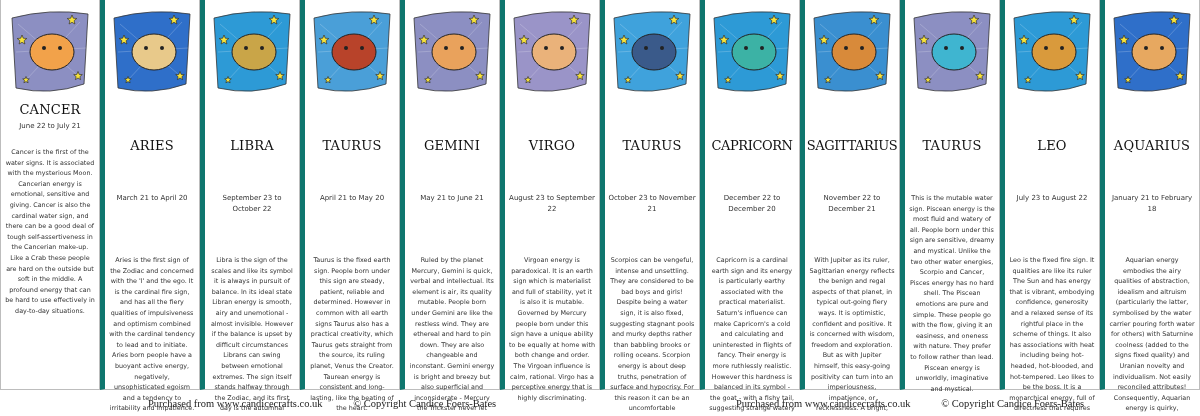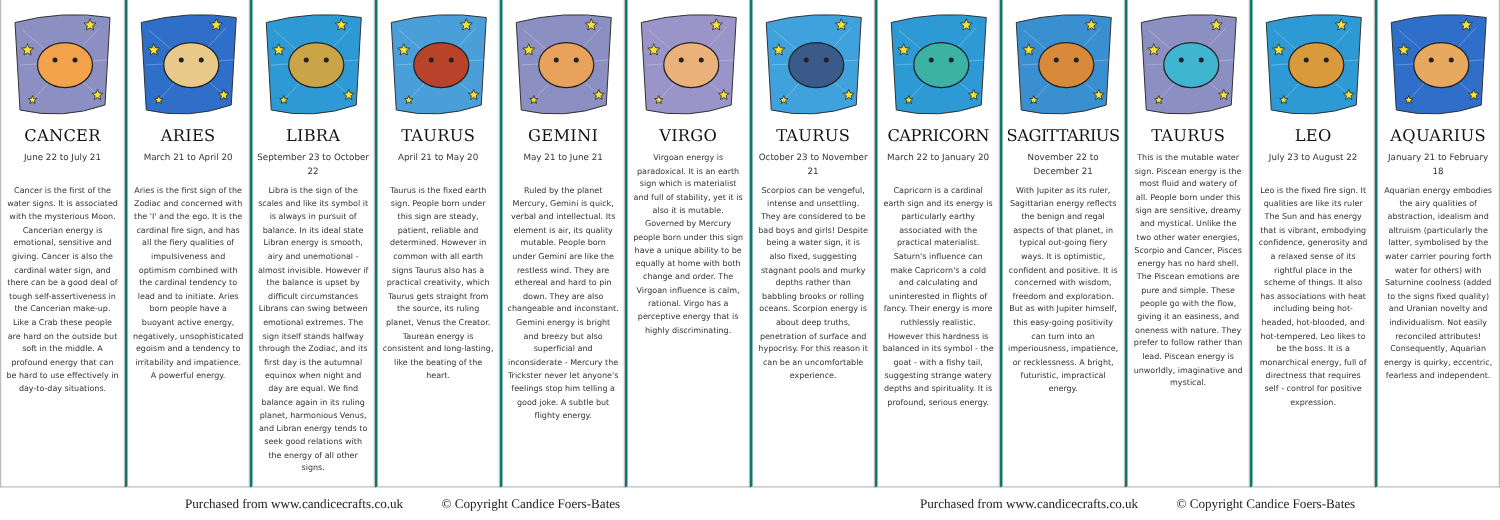--- a/index.html
+++ b/index.html
@@ -3,21 +3,21 @@
 <meta charset="utf-8">
 <style>
   * { box-sizing: border-box; margin: 0; padding: 0; }
   html, body { width: 1200px; height: 416px; background: #ffffff; overflow: hidden; }
   body { font-family: "DejaVu Sans", sans-serif; color: #222; position: relative; }
   .sheet { position: absolute; left: 0; top: 0; width: 1200px; height: 392px; display: flex; }
   .card {
     width: 100px; height: 390px; border: 1px solid #bdbdbd; border-top: none;
     position: relative; background: #fff; display: flex; flex-direction: column; align-items: center;
   }
-  .card + .card { border-left: 2px solid #0f766e; }
+  .card + .card { border-left: 5px solid #0f766e; gap: 36px; }
   .art { width: 88px; height: 96px; margin-top: 4px; position: relative; }
   .art svg { width: 100%; height: 100%; display: block; }
   .title {
     font-family: "DejaVu Serif", serif; font-size: 13px; letter-spacing: 0.2px;
     margin-top: 1px; line-height: 18px; white-space: nowrap; color: #111;
   }
   .title.small { font-size: 13px; letter-spacing: -0.4px; }
   .dates { font-size: 7px; line-height: 11px; text-align: center; color: #333; margin-top: 2px; min-height: 24px; padding: 0 3px; }
   .body { font-size: 6.4px; line-height: 10.6px; text-align: center; color: #333; padding: 0 4px; margin-top: 2px; }
   .footer {
@@ -130,20 +130,21 @@
           <ellipse cx="46" cy="48" rx="22" ry="18" fill="#eab27a" stroke="#222" stroke-width="1"></ellipse>
           <circle cx="38" cy="44" r="2" fill="#222"></circle>
           <circle cx="54" cy="44" r="2" fill="#222"></circle>
           <polygon points="16.0,31.0 17.3,34.2 20.8,34.5 18.1,36.7 18.9,40.0 16.0,38.3 13.1,40.0 13.9,36.7 11.2,34.5 14.7,34.2 " fill="#f7e23a" stroke="#222" stroke-width="0.6"></polygon>
           <polygon points="66.0,11.0 67.3,14.2 70.8,14.5 68.1,16.7 68.9,20.0 66.0,18.3 63.1,20.0 63.9,16.7 61.2,14.5 64.7,14.2 " fill="#f7e23a" stroke="#222" stroke-width="0.6"></polygon>
           <polygon points="72.0,67.5 73.2,70.4 76.3,70.6 73.9,72.6 74.6,75.6 72.0,74.0 69.4,75.6 70.1,72.6 67.7,70.6 70.8,70.4 " fill="#f7e23a" stroke="#222" stroke-width="0.6"></polygon>
           <polygon points="20.0,72.5 20.9,74.7 23.3,74.9 21.5,76.5 22.1,78.8 20.0,77.6 17.9,78.8 18.5,76.5 16.7,74.9 19.1,74.7 " fill="#f7e23a" stroke="#222" stroke-width="0.6"></polygon>
         </svg>
       </div>
     <div class="title">VIRGO</div>
+    <div class="dates">August 23 to September 22</div>
     <div class="body">Virgoan energy is paradoxical. It is an earth sign which is materialist and full of stability, yet it is also it is mutable. Governed by Mercury people born under this sign have a unique ability to be equally at home with both change and order. The Virgoan influence is calm, rational. Virgo has a perceptive energy that is highly discriminating.</div>
   </div>
   <div class="card">
     <div class="art">
         <svg viewBox="0 0 88 96" xmlns="http://www.w3.org/2000/svg">
           <path d="M6 14 Q44 4 82 10 L78 80 Q44 92 10 84 Z" fill="#3fa2dc" stroke="#333" stroke-width="0.8"></path>
           <path d="M12 20 L70 70 M20 76 L74 18 M10 48 L80 44" stroke="rgba(255,255,255,0.25)" stroke-width="0.8"></path>
           <ellipse cx="46" cy="48" rx="22" ry="18" fill="#3a5a8a" stroke="#222" stroke-width="1"></ellipse>
           <circle cx="38" cy="44" r="2" fill="#222"></circle>
           <circle cx="54" cy="44" r="2" fill="#222"></circle>
@@ -165,21 +166,21 @@
           <ellipse cx="46" cy="48" rx="22" ry="18" fill="#3cb2a5" stroke="#222" stroke-width="1"></ellipse>
           <circle cx="38" cy="44" r="2" fill="#222"></circle>
           <circle cx="54" cy="44" r="2" fill="#222"></circle>
           <polygon points="16.0,31.0 17.3,34.2 20.8,34.5 18.1,36.7 18.9,40.0 16.0,38.3 13.1,40.0 13.9,36.7 11.2,34.5 14.7,34.2 " fill="#f7e23a" stroke="#222" stroke-width="0.6"></polygon>
           <polygon points="66.0,11.0 67.3,14.2 70.8,14.5 68.1,16.7 68.9,20.0 66.0,18.3 63.1,20.0 63.9,16.7 61.2,14.5 64.7,14.2 " fill="#f7e23a" stroke="#222" stroke-width="0.6"></polygon>
           <polygon points="72.0,67.5 73.2,70.4 76.3,70.6 73.9,72.6 74.6,75.6 72.0,74.0 69.4,75.6 70.1,72.6 67.7,70.6 70.8,70.4 " fill="#f7e23a" stroke="#222" stroke-width="0.6"></polygon>
           <polygon points="20.0,72.5 20.9,74.7 23.3,74.9 21.5,76.5 22.1,78.8 20.0,77.6 17.9,78.8 18.5,76.5 16.7,74.9 19.1,74.7 " fill="#f7e23a" stroke="#222" stroke-width="0.6"></polygon>
         </svg>
       </div>
     <div class="title small">CAPRICORN</div>
-    <div class="dates">March 22 to January 20</div>
+    <div class="dates">December 22 to December 20</div>
     <div class="body">Capricorn is a cardinal earth sign and its energy is particularly earthy associated with the practical materialist. Saturn's influence can make Capricorn's a cold and calculating and uninterested in flights of fancy. Their energy is more ruthlessly realistic. However this hardness is balanced in its symbol - the goat - with a fishy tail, suggesting strange watery depths and spirituality. It is profound, serious energy.</div>
   </div>
   <div class="card">
     <div class="art">
         <svg viewBox="0 0 88 96" xmlns="http://www.w3.org/2000/svg">
           <path d="M6 14 Q44 4 82 10 L78 80 Q44 92 10 84 Z" fill="#3a8fd0" stroke="#333" stroke-width="0.8"></path>
           <path d="M12 20 L70 70 M20 76 L74 18 M10 48 L80 44" stroke="rgba(255,255,255,0.25)" stroke-width="0.8"></path>
           <ellipse cx="46" cy="48" rx="22" ry="18" fill="#d88a3a" stroke="#222" stroke-width="1"></ellipse>
           <circle cx="38" cy="44" r="2" fill="#222"></circle>
           <circle cx="54" cy="44" r="2" fill="#222"></circle>

